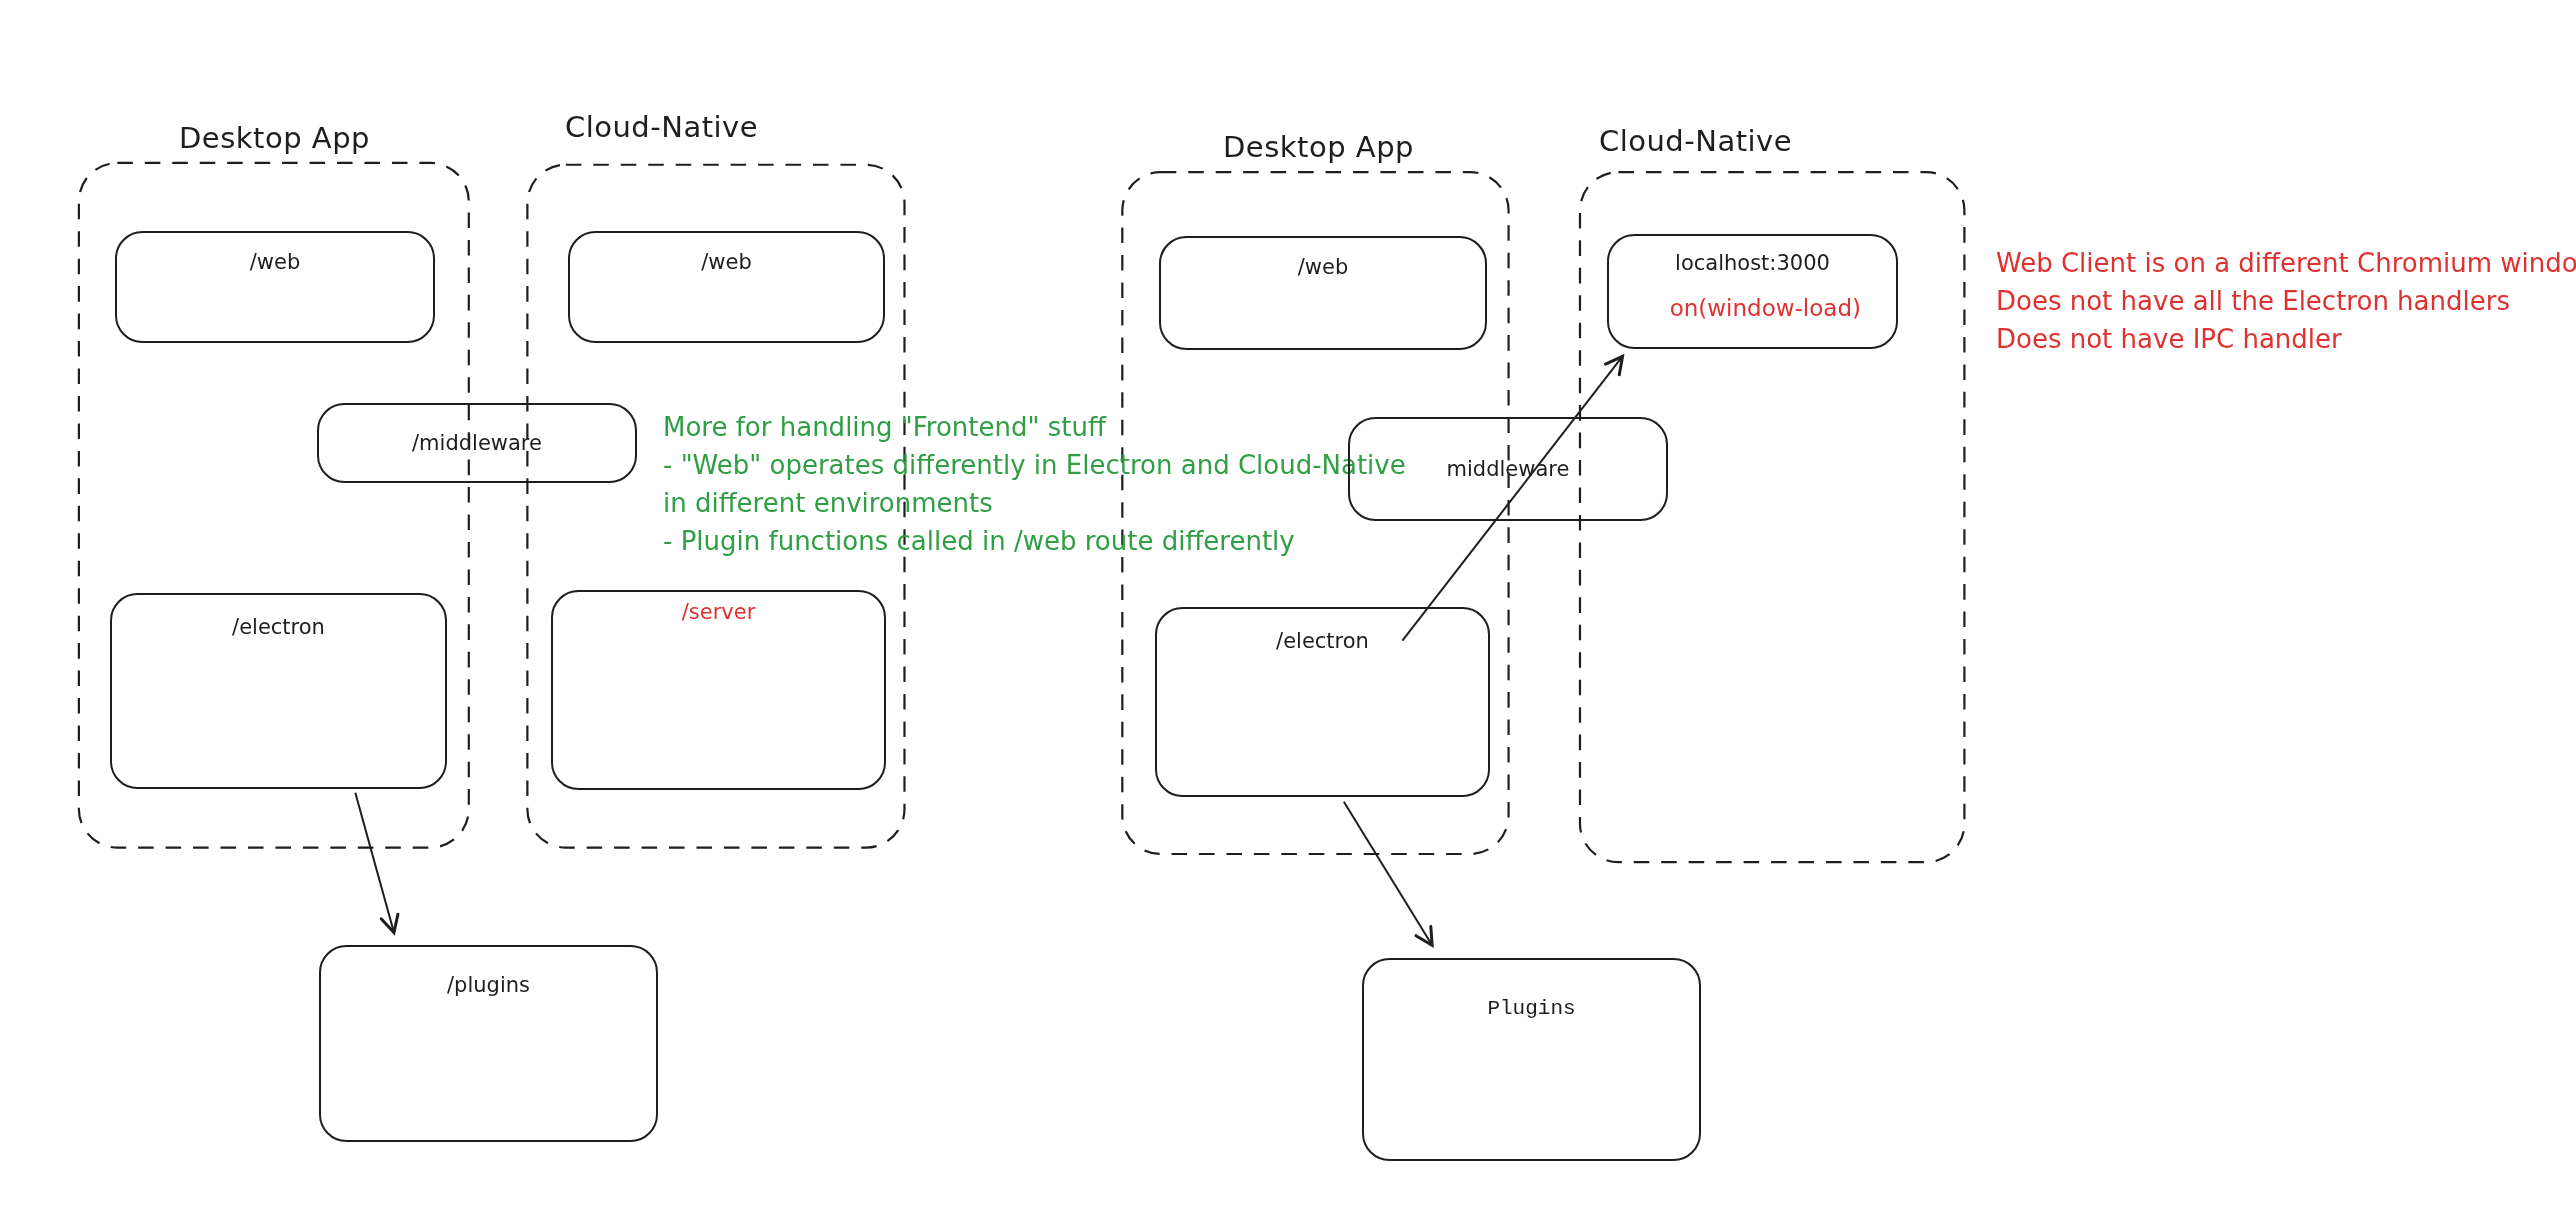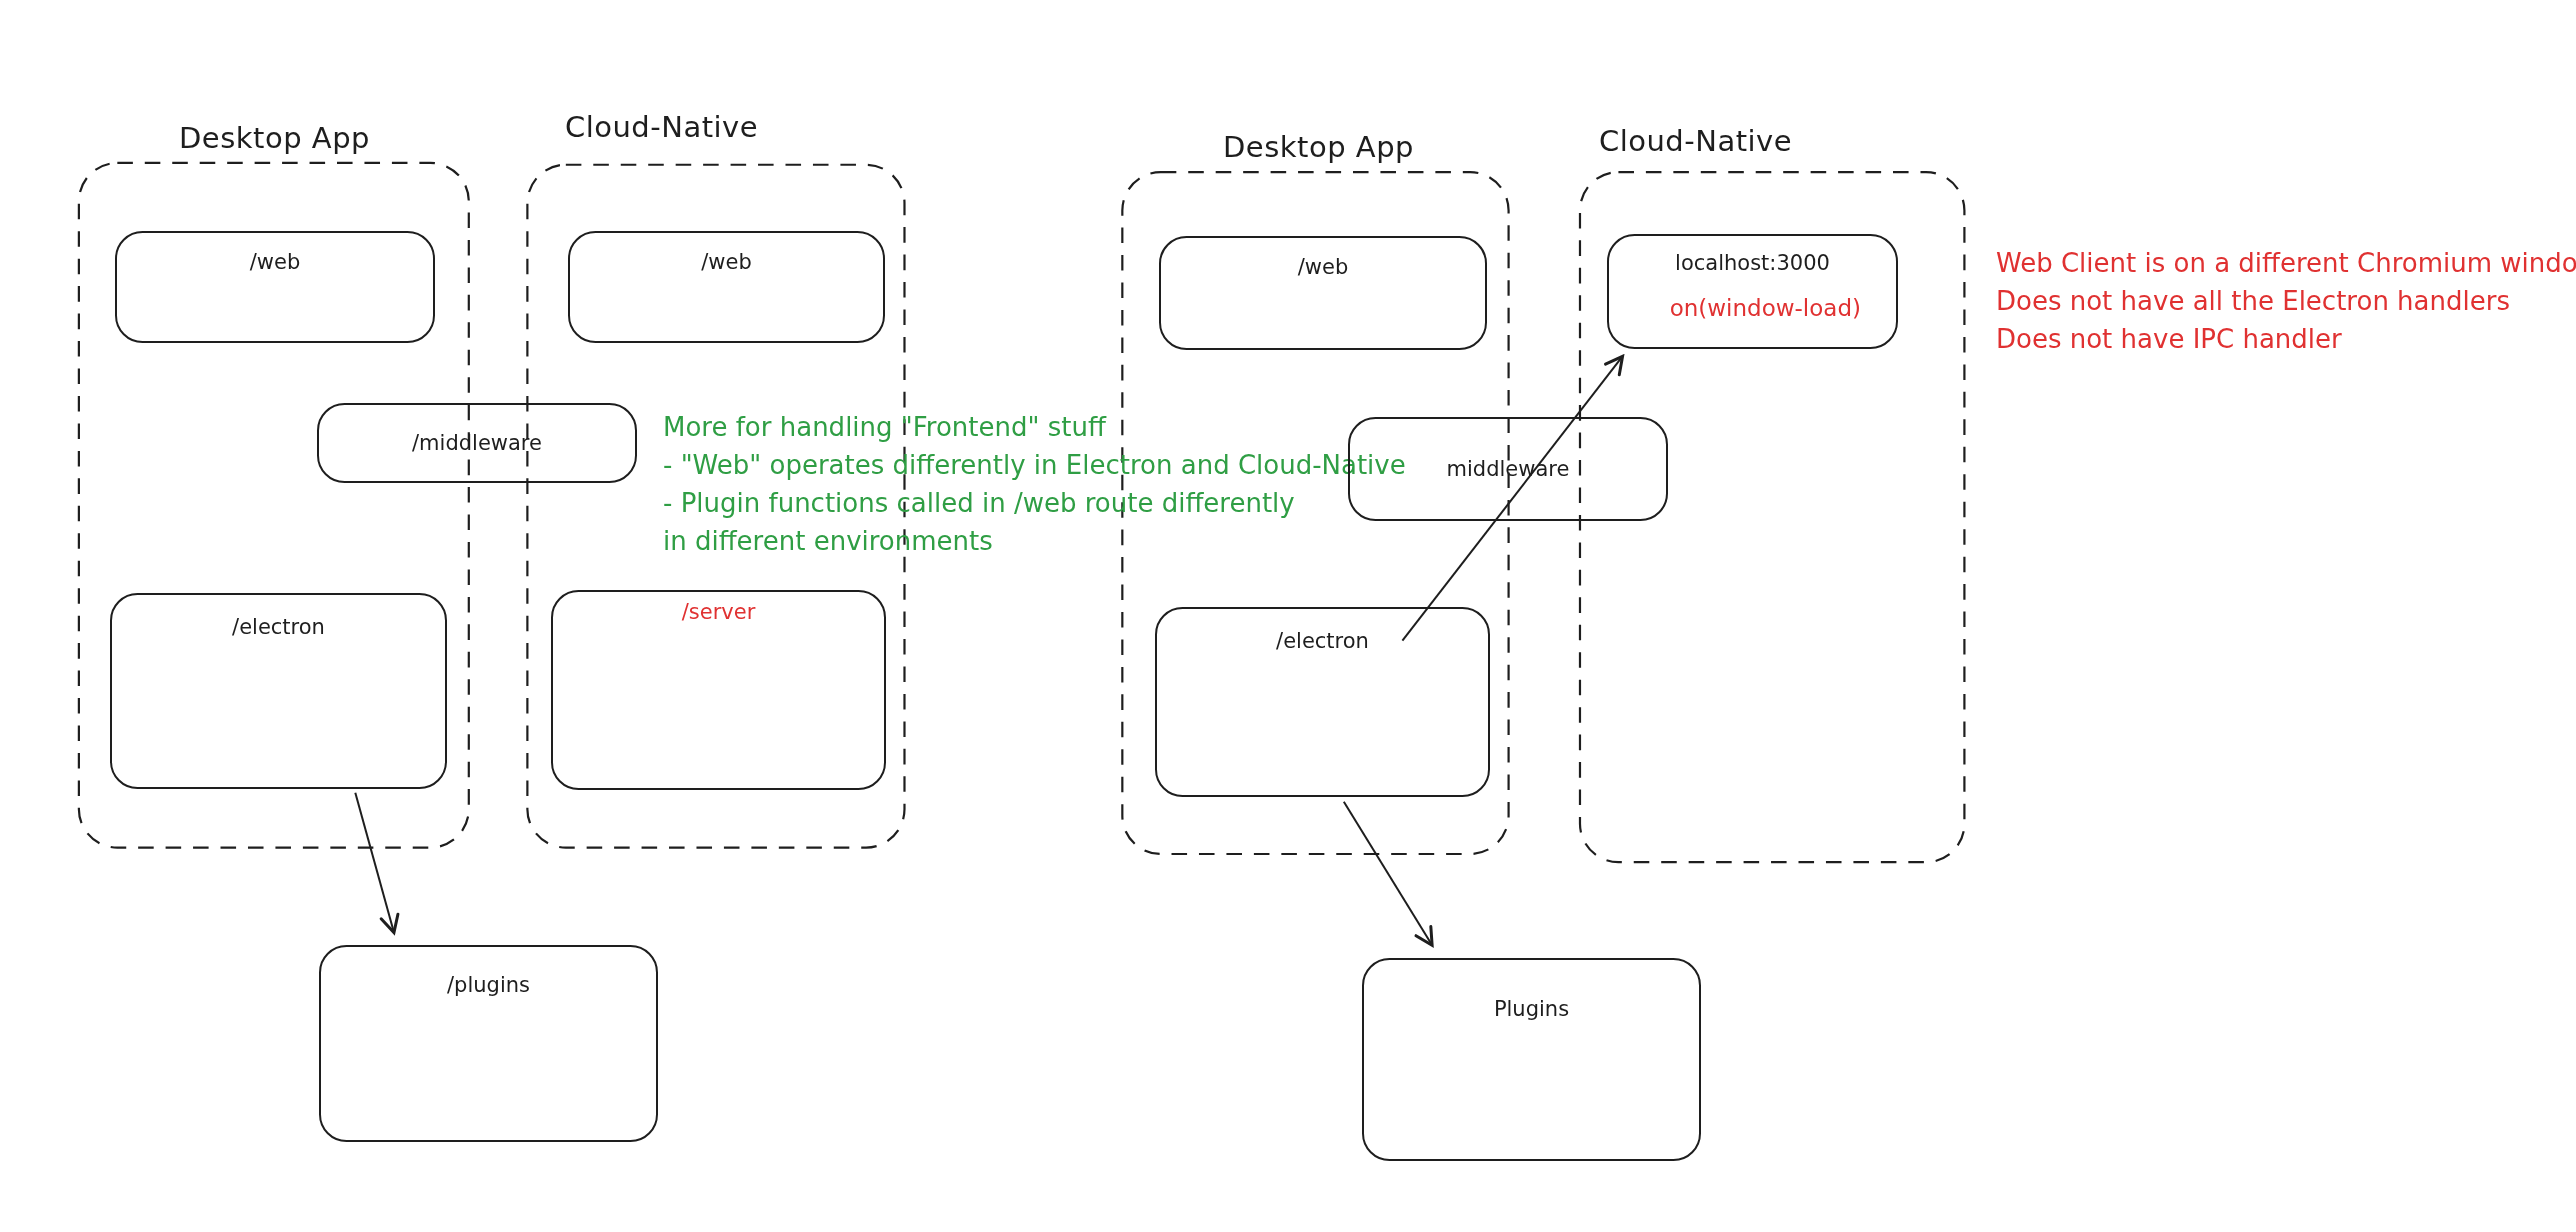--- a/index.html
+++ b/index.html
@@ -54,42 +54,42 @@
     <div class="box-label red-text">/server</div>
   </div>
 
   <div class="box" style="left:319px; top:945px; width:339px; height:197px; padding-top:26px;">
     <div class="box-label">/plugins</div>
   </div>
 
   <div class="note green" style="left:663px; top:408px;">
     <div>More for handling "Frontend" stuff</div>
     <div>- "Web" operates differently in Electron and Cloud-Native</div>
+    <div>in different environments</div>
     <div>- Plugin functions called in /web route differently</div>
-    <div>in different environments</div>
   </div>
 
   <div class="box" style="left:1159px; top:236px; width:328px; height:114px; padding-top:16.5px;">
     <div class="box-label">/web</div>
   </div>
 
   <div class="box" style="left:1607px; top:234px; width:291px; height:115px; padding-top:14.6px;">
     <div class="box-label">localhost:3000</div>
     <div class="sub-label">on(window-load)</div>
   </div>
 
   <div class="box center-label" style="left:1348px; top:417px; width:320px; height:104px;">
     <div class="box-label">middleware</div>
   </div>
 
   <div class="box" style="left:1155px; top:607px; width:335px; height:190px; padding-top:20px;">
     <div class="box-label">/electron</div>
   </div>
 
-  <div class="box" style="left:1362px; top:958px; width:339px; height:203px; padding-top:37px;">
+  <div class="box" style="left:1362px; top:958px; width:339px; height:203px; padding-top:37px;font-family:Liberation Mono, monospace;">
     <div class="box-label">Plugins</div>
   </div>
 
   <div class="note red" style="left:1996px; top:244px;">
     <div>Web Client is on a different Chromium window</div>
     <div>Does not have all the Electron handlers</div>
     <div>Does not have IPC handler</div>
   </div>
 
   <svg class="layer" viewBox="0 0 2814 1346">

